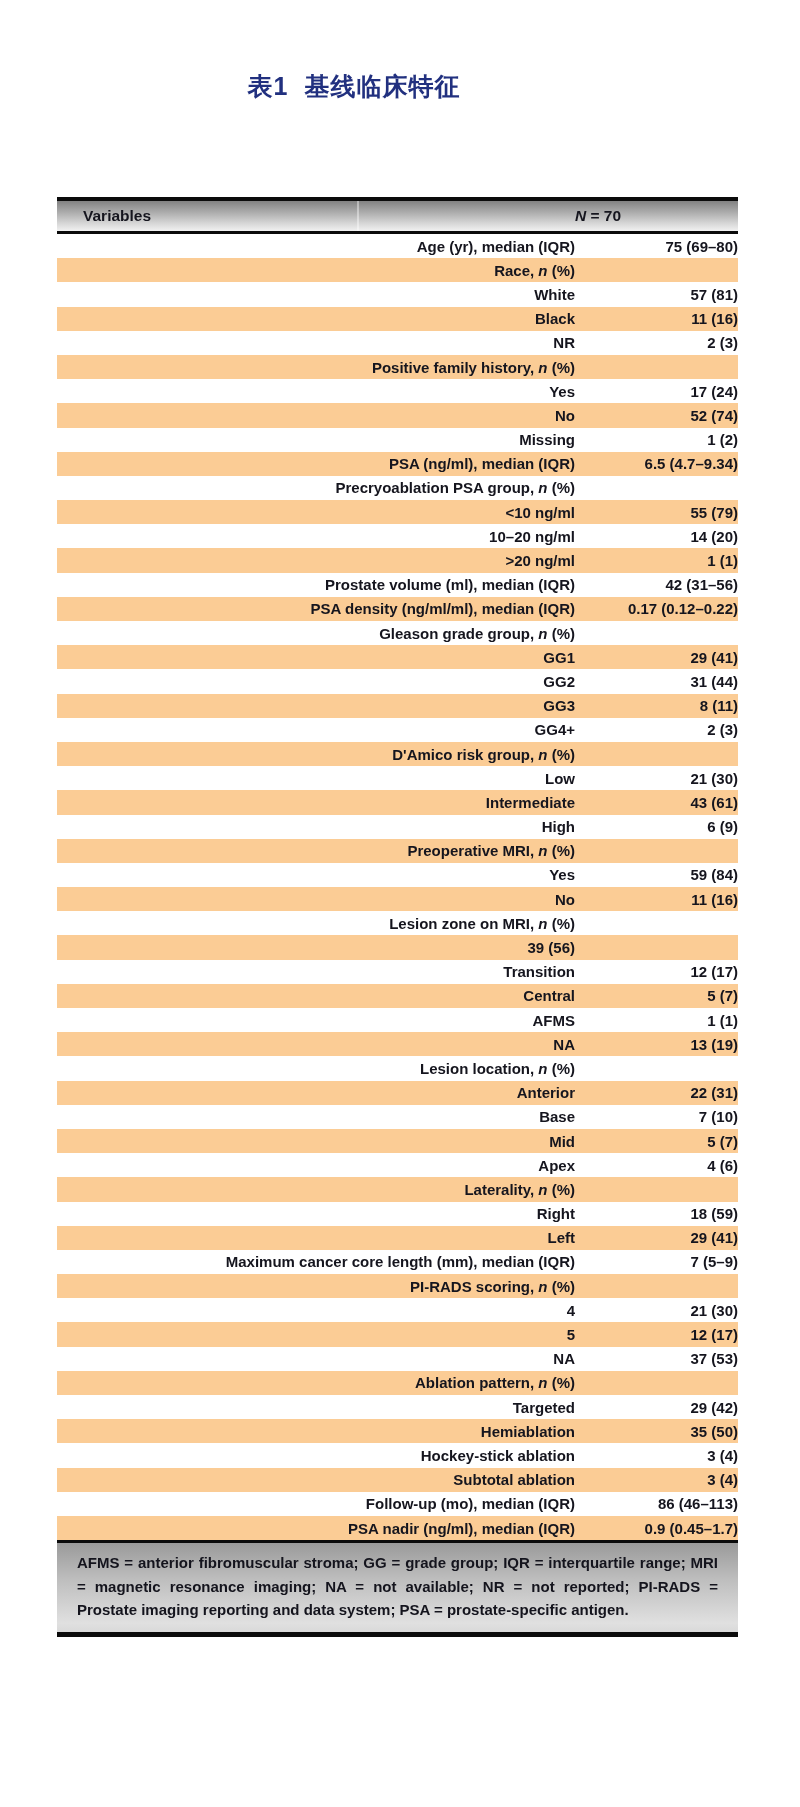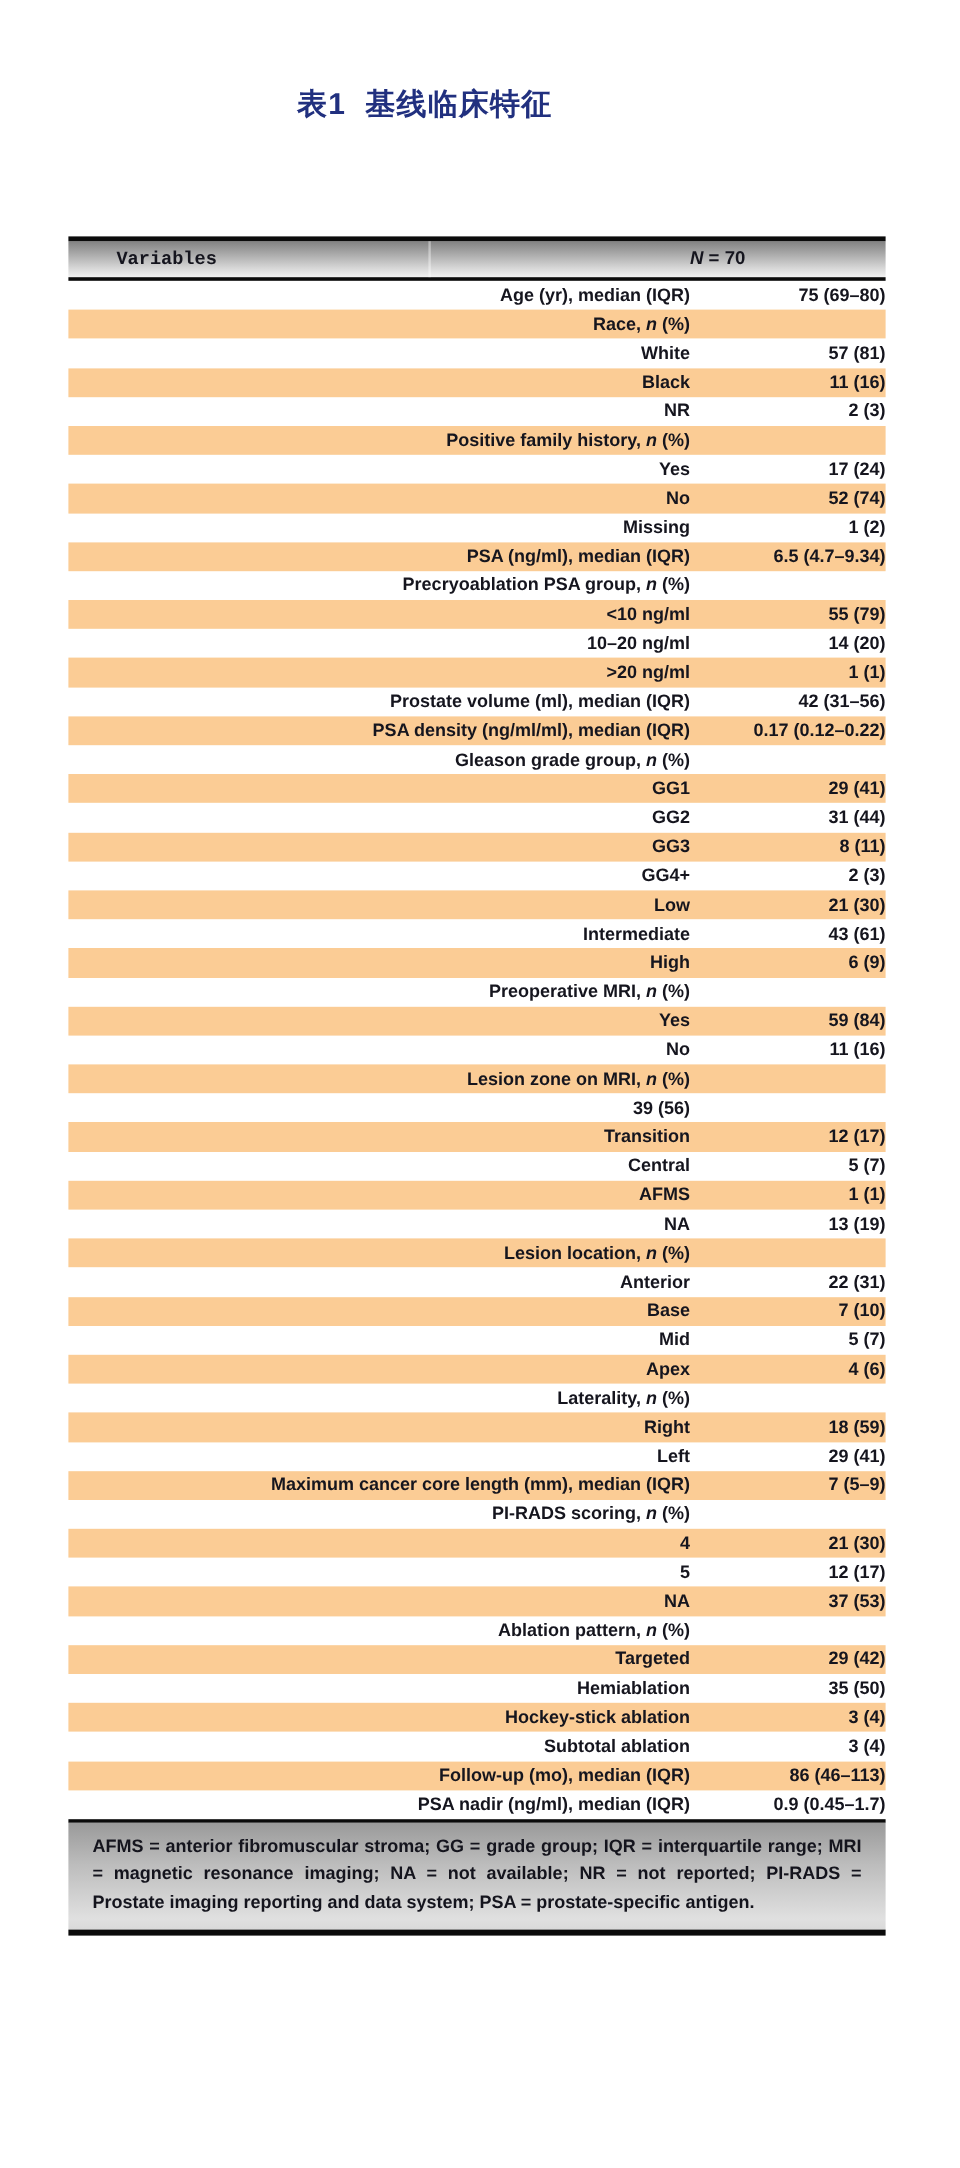--- a/index.html
+++ b/index.html
@@ -28,21 +28,21 @@
     background:linear-gradient(180deg,#828282 0%,#a9a9a9 35%,#d7d7d7 75%,#f1f1f1 100%);
     border-top:4px solid #0b0b0b;
     border-bottom:3px solid #0b0b0b;
     position:relative;
     font-size:15.5px; font-weight:bold;
   }
   .thead::after {
     content:""; position:absolute; left:300px; top:0; bottom:0; width:2px;
     background:rgba(255,255,255,0.40);
   }
-  .th-label { padding-left:40px;font-family:Liberation Mono, monospace; }
+  .th-label { padding-left:26px; }
   .tbody { border-bottom:3px solid #0b0b0b;text-align:right; }
   .row {
     display:grid; grid-template-columns:518px 1fr;
     align-items:center;
     height:24.2px;
     font-size:15px; font-weight:bold;
   }
   .row:nth-child(even) { background:var(--row-shade,#fbcc95); }
   .row .label { padding-left:26px; white-space:nowrap; }
   .row.indent .label { padding-left:43px; }
@@ -145,20 +145,24 @@
         <div class="value">31 (44)</div>
       </div>
       <div class="row indent">
         <div class="label">GG3</div>
         <div class="value">8 (11)</div>
       </div>
       <div class="row indent">
         <div class="label">GG4+</div>
         <div class="value">2 (3)</div>
       </div>
+      <div class="row">
+        <div class="label">D'Amico risk group, <i>n</i> (%)</div>
+        <div class="value"></div>
+      </div>
       <div class="row indent">
         <div class="label">Low</div>
         <div class="value">21 (30)</div>
       </div>
       <div class="row indent">
         <div class="label">Intermediate</div>
         <div class="value">43 (61)</div>
       </div>
       <div class="row indent">
         <div class="label">High</div>

